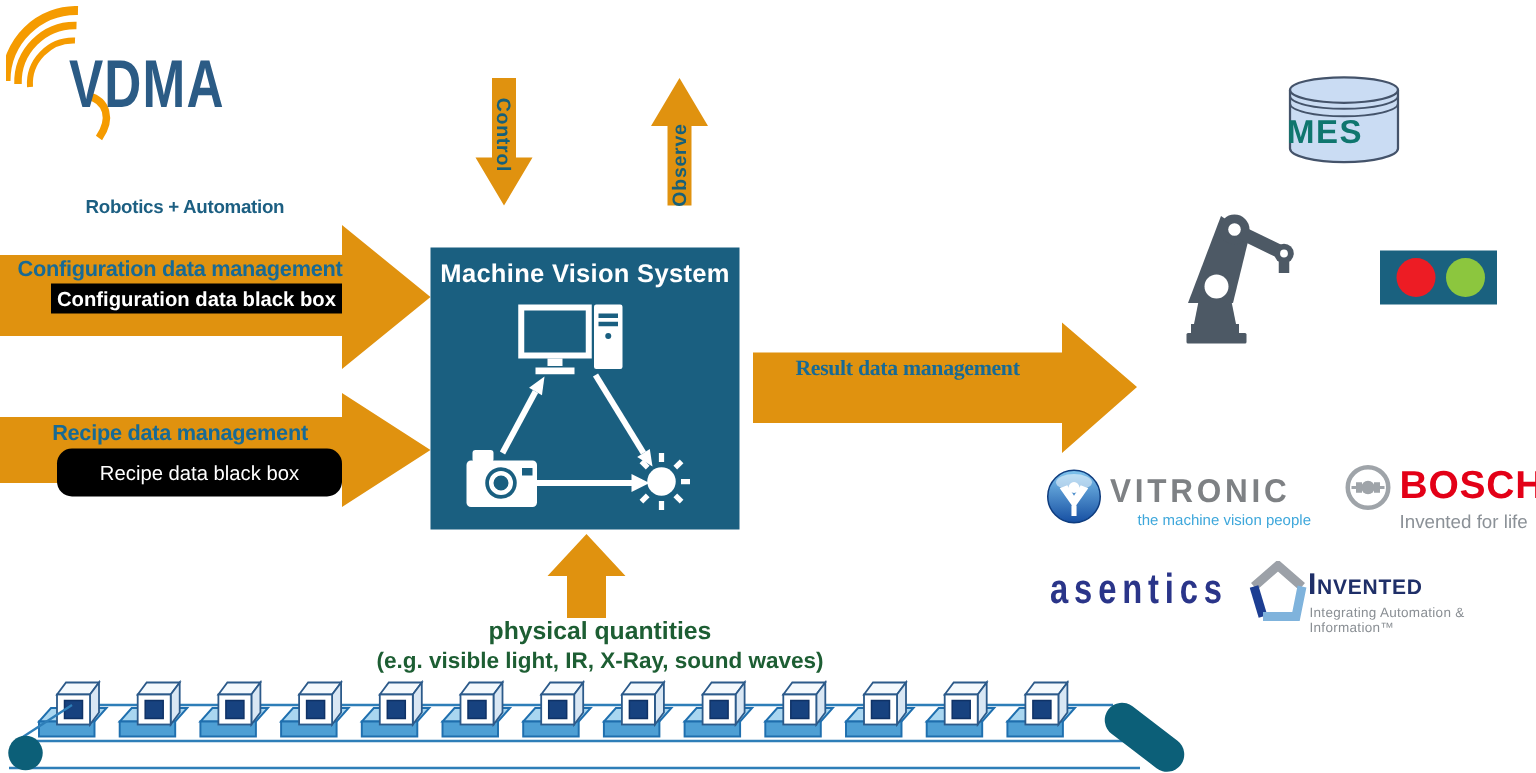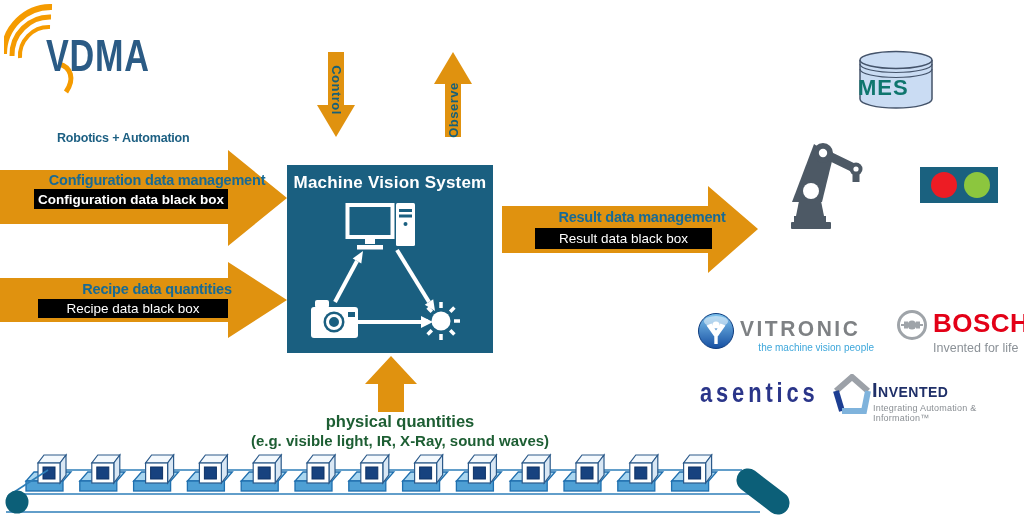--- a/index.html
+++ b/index.html
@@ -9,21 +9,21 @@
 
   
   #vdma-word{left:46px;top:30px;font-size:45px;font-weight:bold;color:#2B5B85;
              transform:scaleX(0.76);transform-origin:left top;letter-spacing:1px;}
   #vdma-sub{left:57px;top:119px;font-size:12.5px;font-weight:bold;color:#1C5F82;letter-spacing:-0.2px;margin-top:12px;}
 
   
   .harrow{position:absolute;}
   .harrow svg{position:absolute;left:0;top:0;}
   .arrow-title{position:absolute;text-align:center;font-weight:bold;font-size:14.5px;
-               color:#176A95;letter-spacing:-0.2px;white-space:nowrap;margin-left:37px;}
+               color:#176A95;letter-spacing:-0.2px;white-space:nowrap;}
   .bb{position:absolute;background:#000;color:#fff;display:flex;align-items:center;
       justify-content:center;font-size:13.5px;white-space:nowrap;}
 
   
   .varrow{position:absolute;width:40px;height:86px;}
   .varrow-label{position:absolute;left:50%;white-space:nowrap;font-weight:bold;
                 font-size:13px;color:#176079;letter-spacing:0.5px;}
   #control-label{top:38px;transform:translate(-50%,-50%) rotate(90deg);}
   #observe-label{top:58px;transform:translate(-50%,-50%) rotate(-90deg);}
 
@@ -93,30 +93,29 @@
       <polygon points="0,22 228,22 228,2 287,50 228,98 228,76 0,76" fill="#E0920F"></polygon>
     </svg>
     <div class="arrow-title" style="left:8px;top:24px;width:224px;">Configuration data management</div>
     <div class="bb" style="left:34px;top:41px;width:194px;height:20px;font-weight:bold;">Configuration data black box</div>
   </div>
 
   <div class="harrow" style="left:0;top:258px;width:288px;height:82px;">
     <svg width="288" height="82" viewBox="0 0 288 82">
       <polygon points="0,20 228,20 228,4 287,42 228,80 228,64 0,64" fill="#E0920F"></polygon>
     </svg>
-    <div class="arrow-title" style="left:8px;top:23px;width:224px;">Recipe data quantities</div>
-    <div class="bb" style="left:38px;top:41px;width:190px;height:19px;">Recipe data black box</div>
-  </div>
-
-  <div class="harrow" style="left:502px;top:184px;width:258px;height:92px;">
+    <div class="arrow-title" style="left:8px;top:23px;width:224px;">Recipe data management</div>
+    <div class="bb" style="left:38px;top:41px;width:190px;height:32px;border-radius:10px;">Recipe data black box</div>
+  </div>
+
+  <div class="harrow" style="left:502px;top:213px;width:258px;height:92px;font-family:Liberation Serif, serif;">
     <svg width="258" height="92" viewBox="0 0 258 92">
       <polygon points="0,22 206,22 206,2 256,45 206,89 206,69 0,69" fill="#E0920F"></polygon>
     </svg>
     <div class="arrow-title" style="left:0;top:25px;width:206px;">Result data management</div>
-    <div class="bb" style="left:33px;top:44px;width:177px;height:21px;">Result data black box</div>
   </div>
 
   <div class="abs" id="mvs-box">
     <div id="mvs-title">Machine Vision System</div>
     <svg class="abs" style="left:0;top:0;" width="206" height="188" viewBox="0 0 206 188">
 
       <g stroke="#fff" stroke-width="4">
         <line x1="48" y1="137" x2="70" y2="96"></line>
         <line x1="110" y1="85" x2="142" y2="137"></line>
         <line x1="65" y1="157" x2="135" y2="157"></line>

